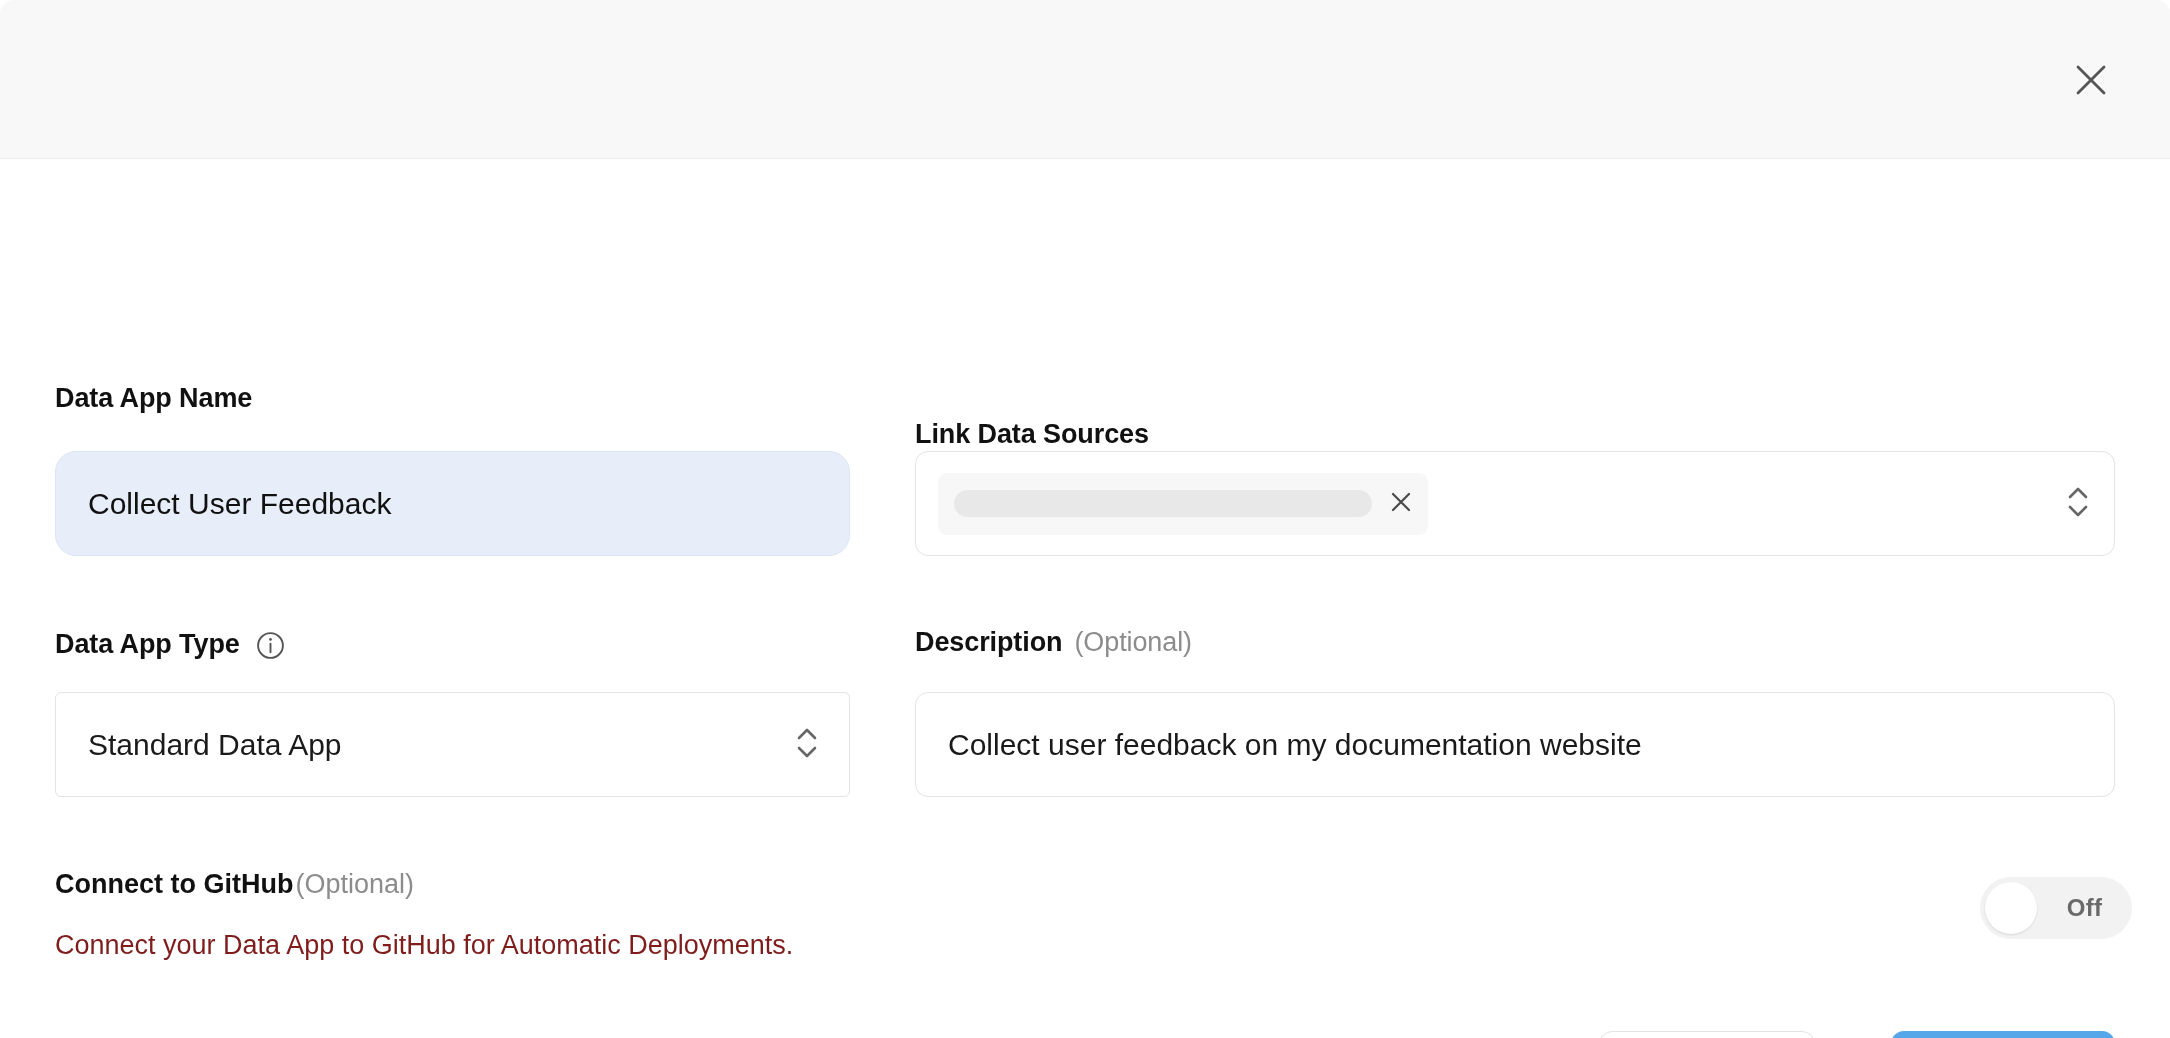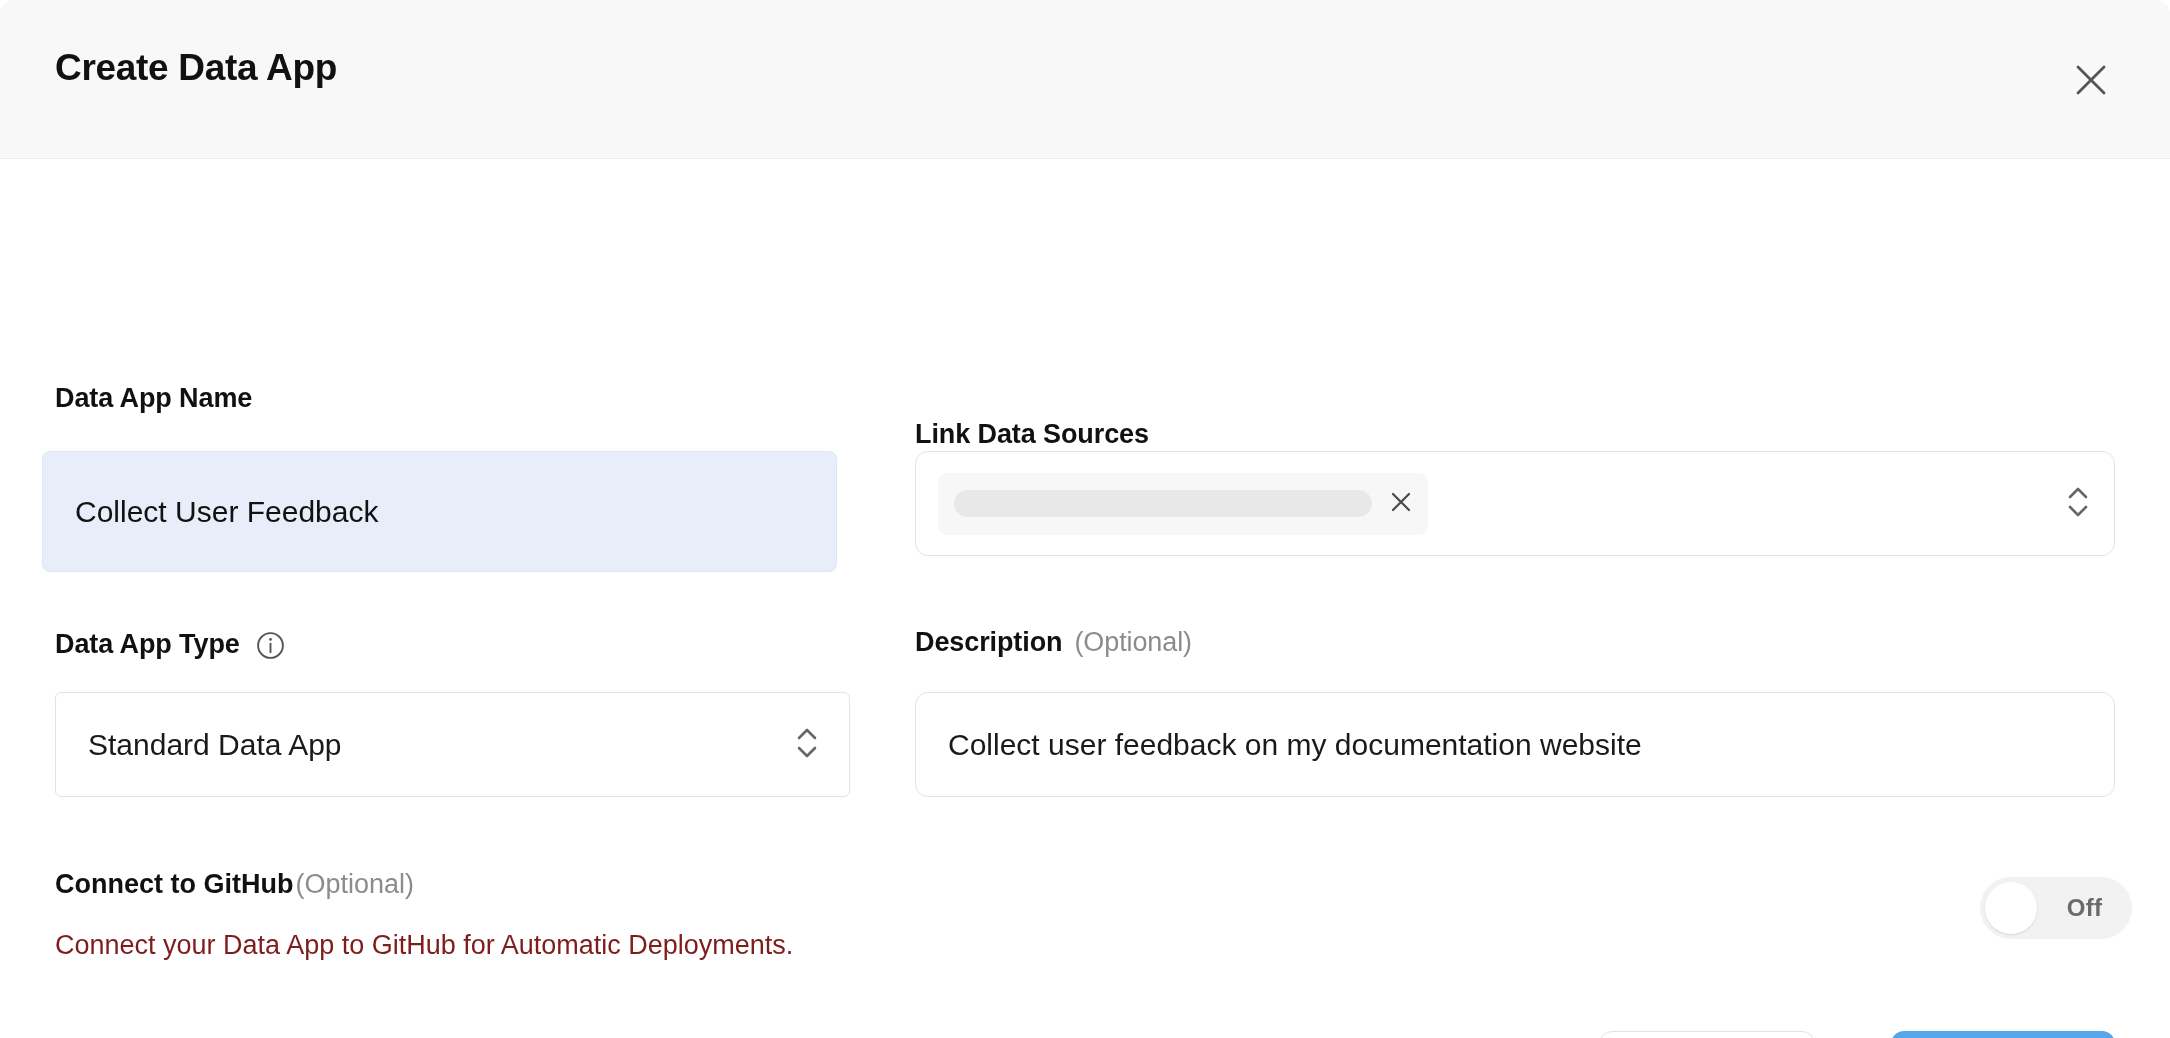--- a/index.html
+++ b/index.html
@@ -80,28 +80,28 @@
     font-size: 27px;
     margin-left: 2px;
   }
 
   
   .row-name-label   { position: absolute; left: 55px;  top: 226px; }
   .row-link-label   { position: absolute; left: 915px; top: 226px; margin-top: 36px; }
 
   .name-input {
     position: absolute;
-    left: 42px;
+    left: 55px;
     top: 292px;
     width: 795px;
-    height: 121px;
+    height: 105px;
     box-sizing: border-box;
     background: #e7eefa;
     border: 1px solid #dde6f6;
-    border-radius: 8px;
+    border-radius: 21px;
     font-family: "Liberation Sans", sans-serif;
     font-size: 30px;
     color: #111111;
     padding: 0 32px;
     outline: none;
   }
 
   .link-field {
     position: absolute;
     left: 915px;
@@ -297,21 +297,20 @@
     align-items: center;
     justify-content: center;
   }
 </style>
 </head>
 <body>
 
 <div class="dialog">
 
   <div class="dialog-header">
-    <div class="dialog-title">Create Data App</div>
     <div class="close-button">
       <span>
         <svg width="34" height="34" viewBox="0 0 34 34" fill="none">
           <path d="M4 4 L30 30 M30 4 L4 30" stroke="#555555" stroke-width="2.8" stroke-linecap="round"></path>
         </svg>
       </span>
     </div>
   </div>
 
   <div class="dialog-body">

